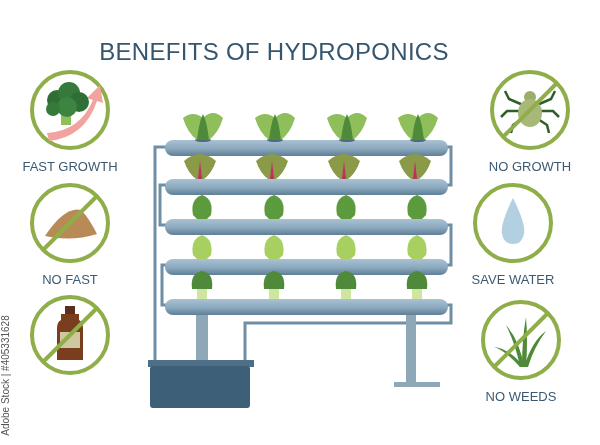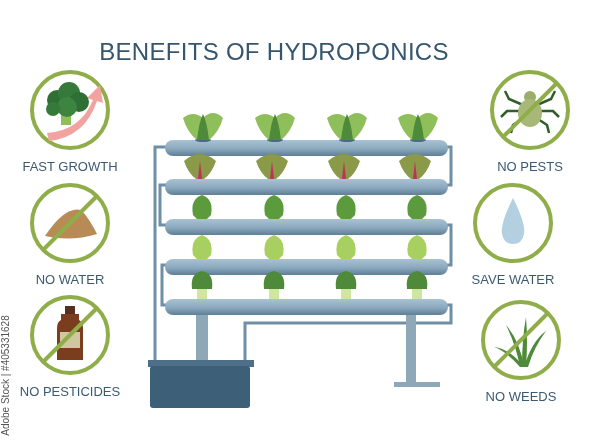--- a/index.html
+++ b/index.html
@@ -29,50 +29,49 @@
   </svg>
   <div class="label">FAST GROWTH</div>
 </div>
 
 <div class="benefit" style="left:5px;top:178px;">
   <svg width="90" height="90" viewBox="0 0 90 90">
     <circle cx="45" cy="45" r="38" fill="#fff" stroke="#8fae4a" stroke-width="4"></circle>
     <path d="M20 58 Q40 28 56 32 Q64 40 72 56 Q46 64 20 58 Z" fill="#b88a55"></path>
     <line x1="72" y1="18" x2="18" y2="72" stroke="#8fae4a" stroke-width="4"></line>
   </svg>
-  <div class="label">NO WATER</div>
+  <div class="label">NO FAST</div>
 </div>
 
 <div class="benefit" style="left:5px;top:290px;">
   <svg width="90" height="90" viewBox="0 0 90 90">
     <circle cx="45" cy="45" r="38" fill="#fff" stroke="#8fae4a" stroke-width="4"></circle>
     <rect x="40" y="16" width="10" height="8" fill="#5a2f20"></rect>
     <path d="M36 24 H54 V30 Q58 32 58 38 V70 H32 V38 Q32 32 36 30 Z" fill="#7a3e1e"></path>
     <rect x="35" y="42" width="20" height="16" fill="#cfc7a0"></rect>
     <line x1="72" y1="18" x2="18" y2="72" stroke="#8fae4a" stroke-width="4"></line>
   </svg>
-  <div class="label">NO PESTICIDES</div>
 </div>
 
 <div class="benefit" style="left:465px;top:65px;">
   <svg width="90" height="90" viewBox="0 0 90 90">
     <circle cx="45" cy="45" r="38" fill="#fff" stroke="#8fae4a" stroke-width="4"></circle>
     <g stroke="#2f5e2a" stroke-width="2.5" fill="none">
       <path d="M38 40 L24 34 L20 26"></path>
         <path d="M38 46 L22 46 L16 52"></path>
         <path d="M40 52 L28 60 L26 68"></path>
       <path d="M52 40 L66 34 L70 26"></path>
         <path d="M52 46 L68 46 L74 52"></path>
         <path d="M50 52 L62 60 L64 68"></path>
     </g>
     <circle cx="45" cy="32" r="6" fill="#9aae6a"></circle>
     <ellipse cx="45" cy="48" rx="12" ry="14" fill="#a8b878"></ellipse>
     <line x1="72" y1="18" x2="18" y2="72" stroke="#8fae4a" stroke-width="4"></line>
   </svg>
-  <div class="label">NO PESTS</div>
+  <div class="label">NO GROWTH</div>
 </div>
 
 <div class="benefit" style="left:448px;top:178px;">
   <svg width="90" height="90" viewBox="0 0 90 90">
     <circle cx="45" cy="45" r="38" fill="#fff" stroke="#8fae4a" stroke-width="4"></circle>
     <path d="M45 20 Q58 46 56 56 Q54 66 45 66 Q36 66 34 56 Q32 46 45 20 Z" fill="#b3d0e0"></path>
   </svg>
   <div class="label">SAVE WATER</div>
 </div>
 

